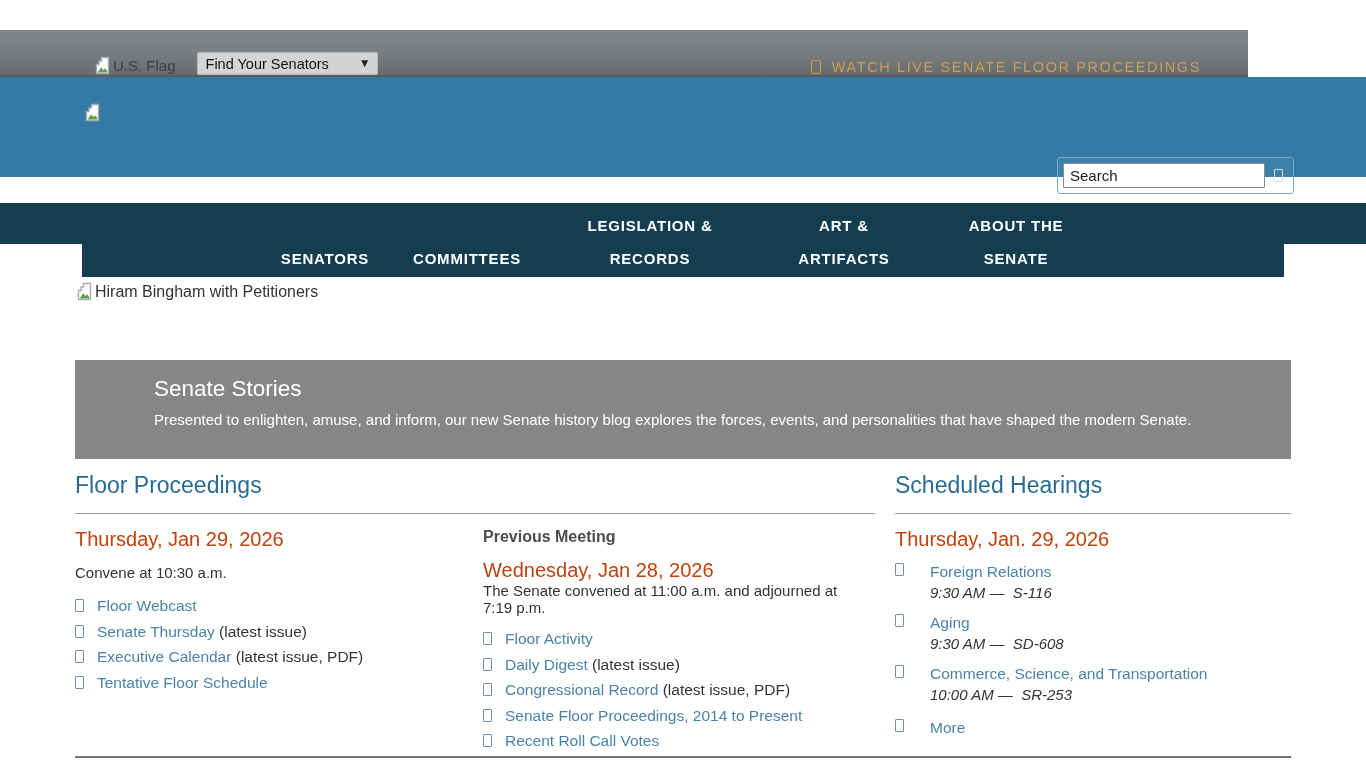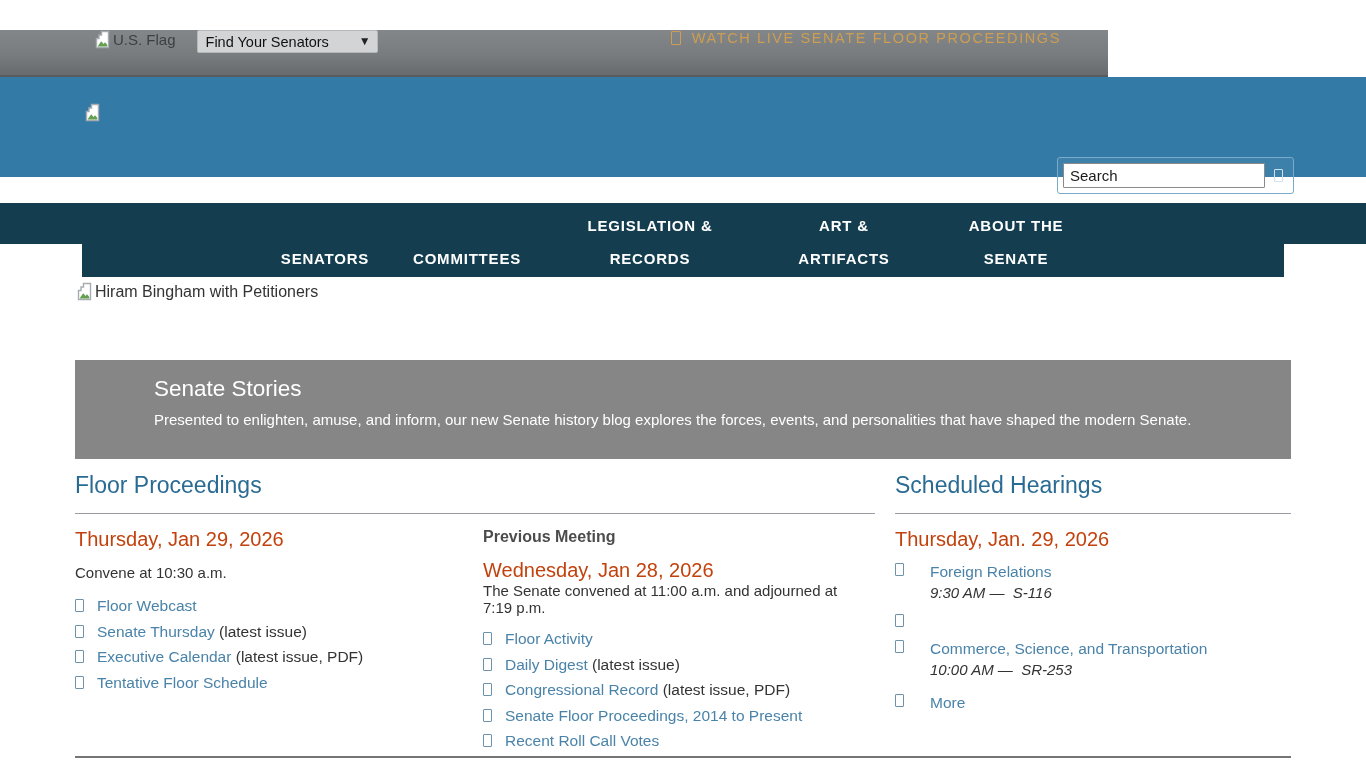--- a/index.html
+++ b/index.html
@@ -4,24 +4,24 @@
 <style>
   * { box-sizing: border-box; }
   html, body { margin: 0; padding: 0; }
   body {
     width: 1366px; height: 768px; position: relative; overflow: hidden;
     background: #ffffff; font-family: "Liberation Sans", sans-serif; color: #333;
   }
 
   
   .topbar {
-    position: absolute; top: 30px; left: 0; width: 1108px; height: 47px;
+    position: absolute; top: 30px; left: 0; width: 1248px; height: 47px;
     background: linear-gradient(180deg, #84878a 0%, #797c7f 55%, #686b6e 100%);
     border-bottom: 2px solid #595c5f;
-    display: flex; align-items: flex-start;
+    display: flex; align-items: flex-end;
   }
   .flag-wrap { margin-left: 93px; display: flex; align-items: center; gap: 2px;
     color: #3d4043; font-size: 15px; }
   .select-wrap { position: relative; margin-left: 21px; }
   .senator-select {
     width: 181px; height: 23px; font-family: "Liberation Sans", sans-serif;
     font-size: 14.5px; color: #111; background: #d3d4d5;
     border: 1px solid #b7b8b9; border-radius: 2px;
     -webkit-appearance: none; appearance: none; padding: 0 22px 0 8px;
   }
@@ -254,20 +254,24 @@
         <span class="tofu bullet"></span>
         <div class="hearing-body">
           <a class="link">Foreign Relations</a>
           <div class="hearing-time">9:30 AM —  S-116</div>
         </div>
       </div>
     </li>
     <li>
       <div class="hearing-row">
         <span class="tofu bullet"></span>
+        <div class="hearing-body">
+          <a class="link">Aging</a>
+          <div class="hearing-time">9:30 AM —  SD-608</div>
+        </div>
       </div>
     </li>
     <li>
       <div class="hearing-row">
         <span class="tofu bullet"></span>
         <div class="hearing-body">
           <a class="link">Commerce, Science, and Transportation</a>
           <div class="hearing-time">10:00 AM —  SR-253</div>
         </div>
       </div>

